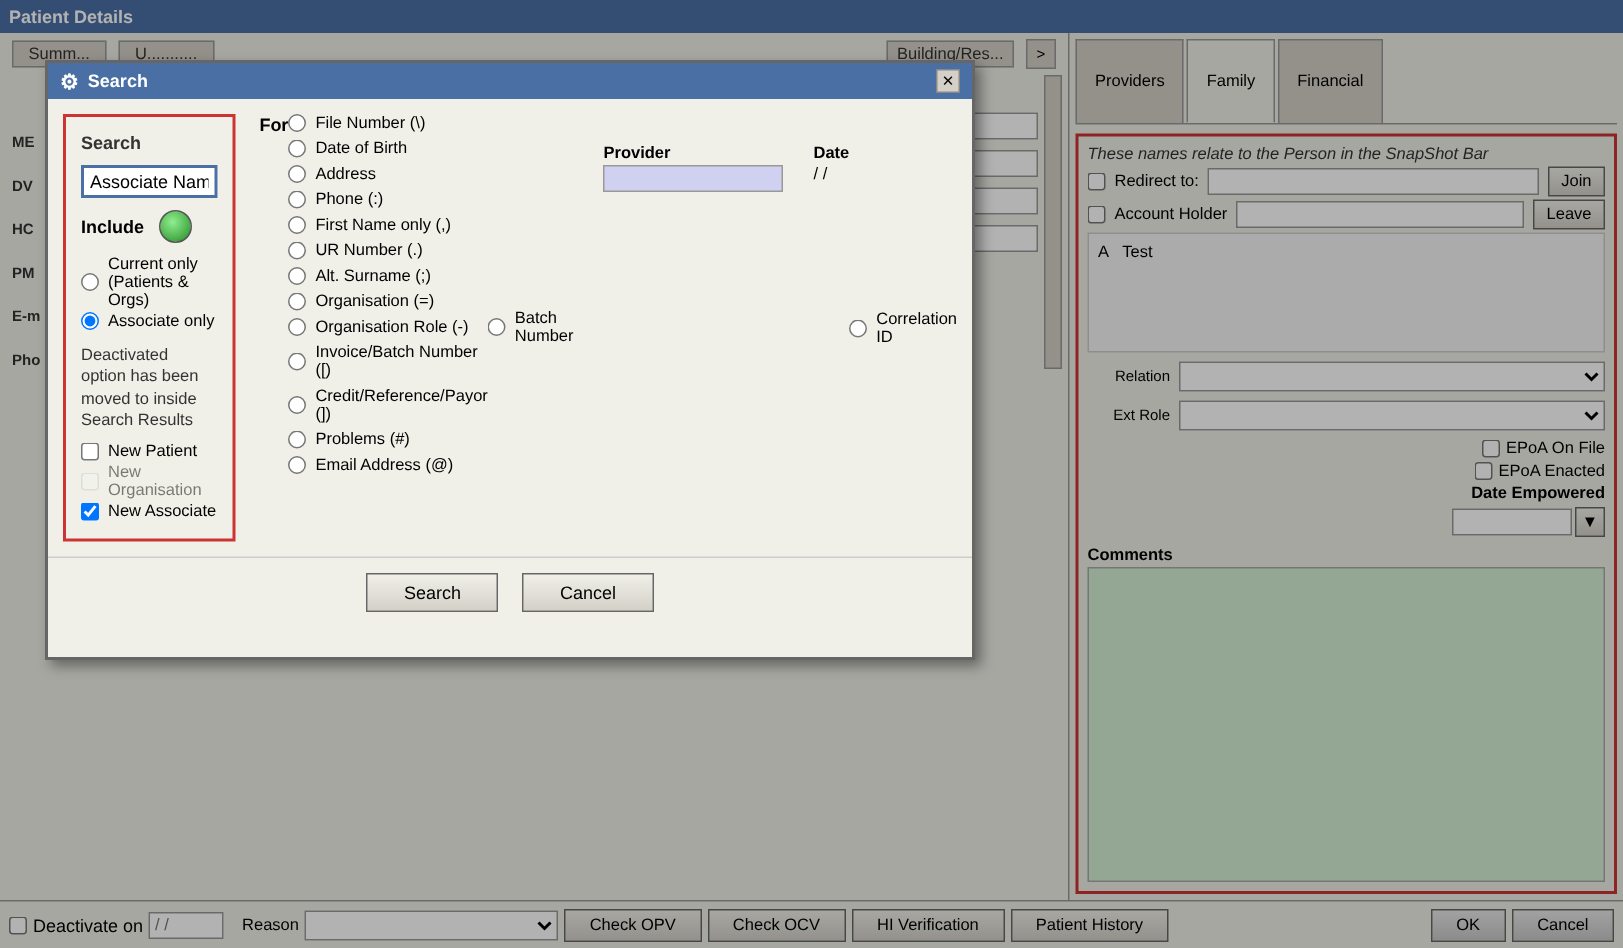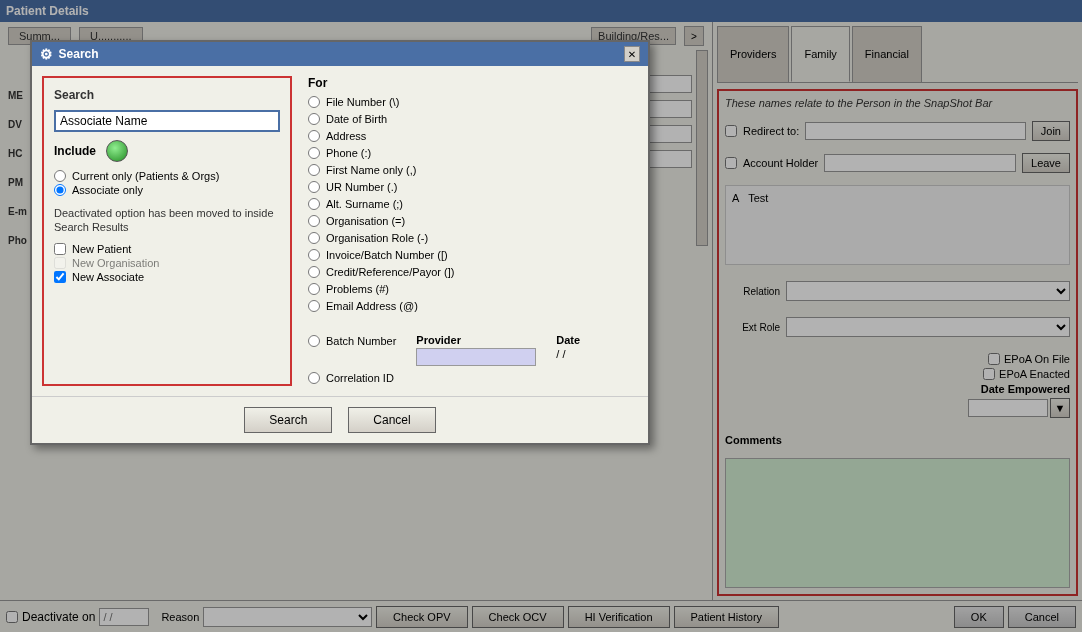--- a/index.html
+++ b/index.html
@@ -110,21 +110,21 @@
       border-bottom: 1px solid #f0f0e8;
       font-weight: normal;
     }
 
     .right-panel-inner {
       border: 2px solid #cc3333;
       padding: 6px;
       flex: 1;
       display: flex;
       flex-direction: column;
-      gap: 12px;
+      gap: 2px;
     }
 
     .snapshot-note {
       font-style: italic;
       font-size: 11px;
       color: #333;
     }
 
     .redirect-row {
       display: flex;
@@ -378,21 +378,21 @@
     }
 
     .checkbox-disabled {
       opacity: 0.5;
     }
 
     
     .modal-right {
       flex: 1;
       display: flex;
-      flex-direction: column;
+      flex-direction: row;
       gap: 0;
     }
 
     .for-label {
       font-size: 12px;
       font-weight: bold;
       margin-bottom: 6px;
     }
 
     .radio-list {

